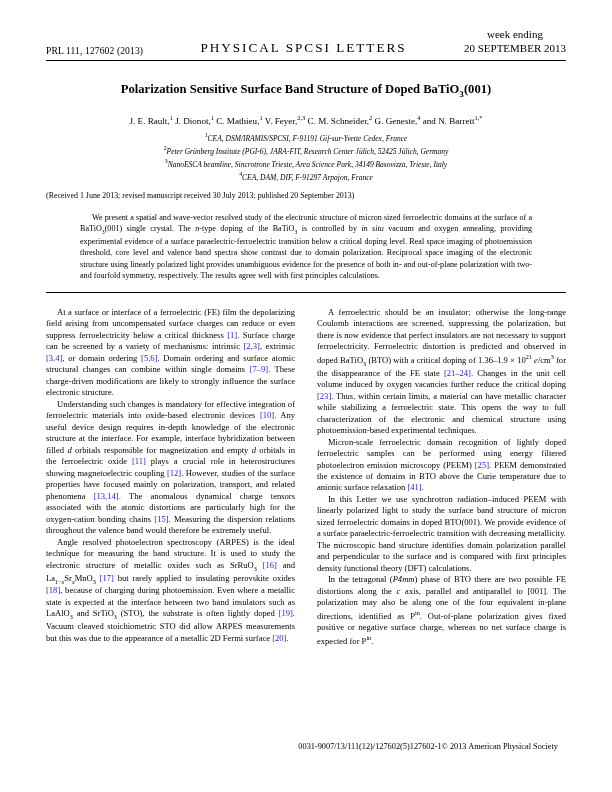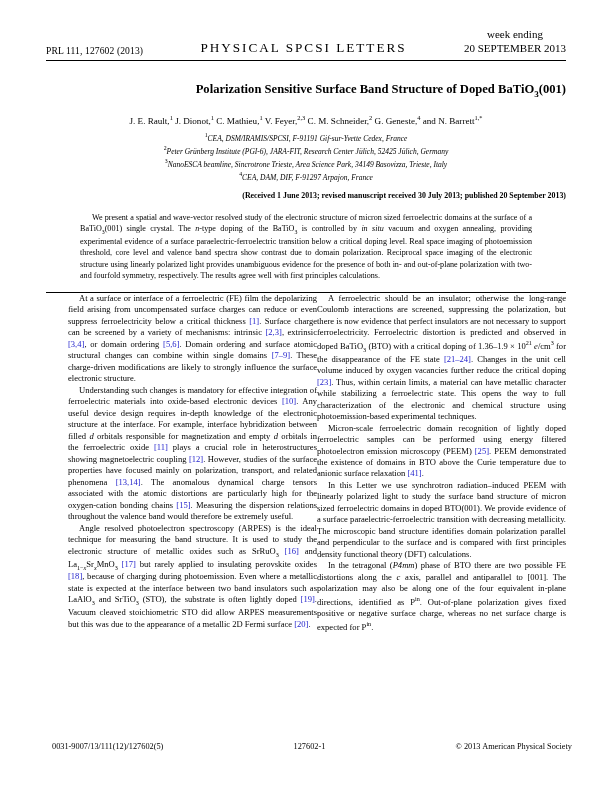--- a/index.html
+++ b/index.html
@@ -59,21 +59,21 @@
     padding-bottom: 1px;
   }
   .rule {
     border-top: 1.1px solid #000;
     margin-top: 3px;
     width: 100%;
   }
 
   
   .article-title {
-    text-align: right;
+    text-align: center;
     font-size: 12.6px;
     font-weight: bold;
     margin-top: 20px;
     line-height: 1.3;
   }
   .authors {
     text-align: center;
     font-size: 9.1px;
     margin-top: 13px;
     line-height: 1.45;
@@ -81,24 +81,23 @@
   .authors sup { font-size: 6.4px; vertical-align: super; }
   .affil {
     text-align: center;
     font-size: 7.5px;
     font-style: italic;
     line-height: 1.42;
     margin-top: 3px;
   }
   .affil sup { font-size: 5.8px; font-style: normal; vertical-align: super; }
   .received {
-    text-align: right;
+    text-align: left;
     font-size: 7.9px;
     margin-top: 7px;
-    font-weight: bold;
   }
 
   
   .abstract {
     margin: 12px 34px 0 34px;
     font-size: 8.1px;
     text-align: justify;
     line-height: 1.42;
     text-indent: 12px;
   }
@@ -113,47 +112,48 @@
   .pacs { }
 
   .rule2 {
     border-top: 0.8px solid #000;
     margin: 10px 0 0 0;
     width: 100%;
   }
 
   
   .cols {
-    display: flex;
-    justify-content: flex-end;
+    margin-top: 14px;
+    display: flex;
+    justify-content: space-between;
     width: 100%;
   }
   .col {
     width: 249px;
     font-size: 8.55px;
     line-height: 1.345;
     text-align: justify;
   }
   .col p {
     margin: 0;
     text-indent: 11px;
   }
   .col p.first { text-indent: 11px; }
   .lnk { color: #2222cc; }
   sub { font-size: 0.72em; }
   sup { font-size: 0.72em; }
 
   
   .footer {
     position: absolute;
-    left: 52px;
+    left: 38px;
     top: 742px;
     width: 520px;
     display: flex;
-    justify-content: space-between;
+    justify-content: flex-end;
     font-size: 8.3px;
   }
   .footer .center { text-align: center; }
 </style>
 </head>
 <body>
 
 <div class="page">
   <div class="content">
 

